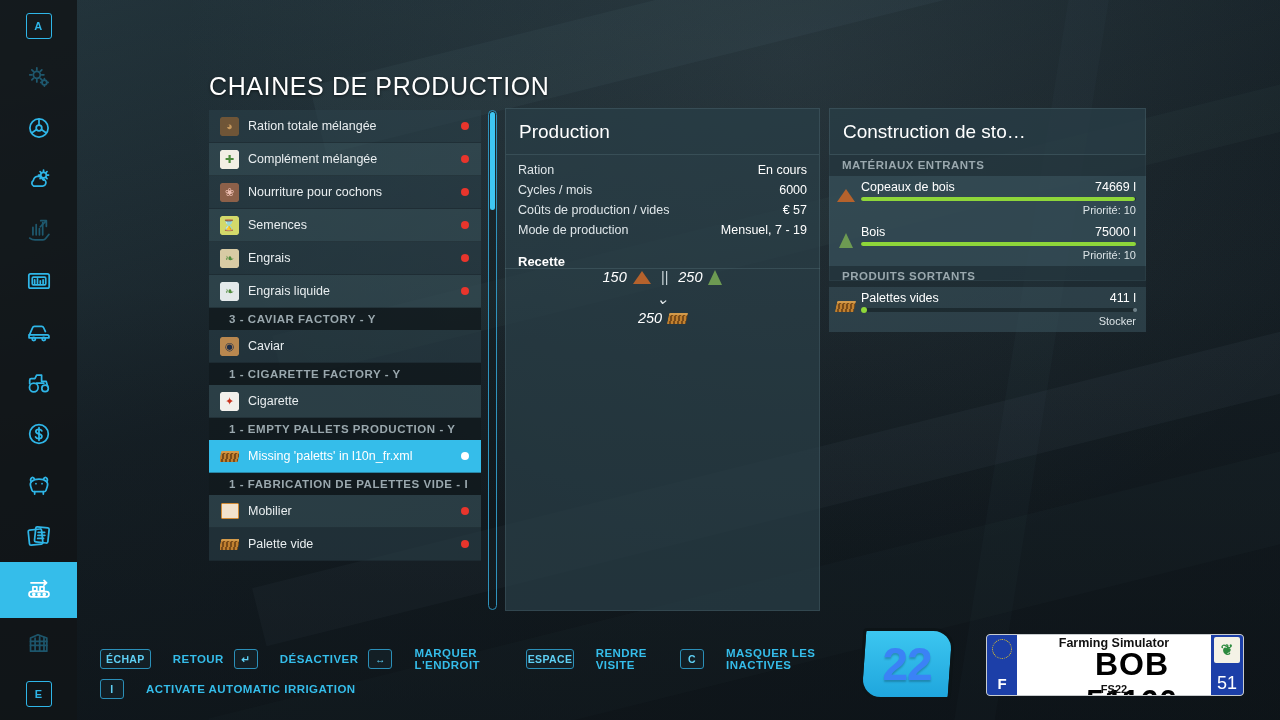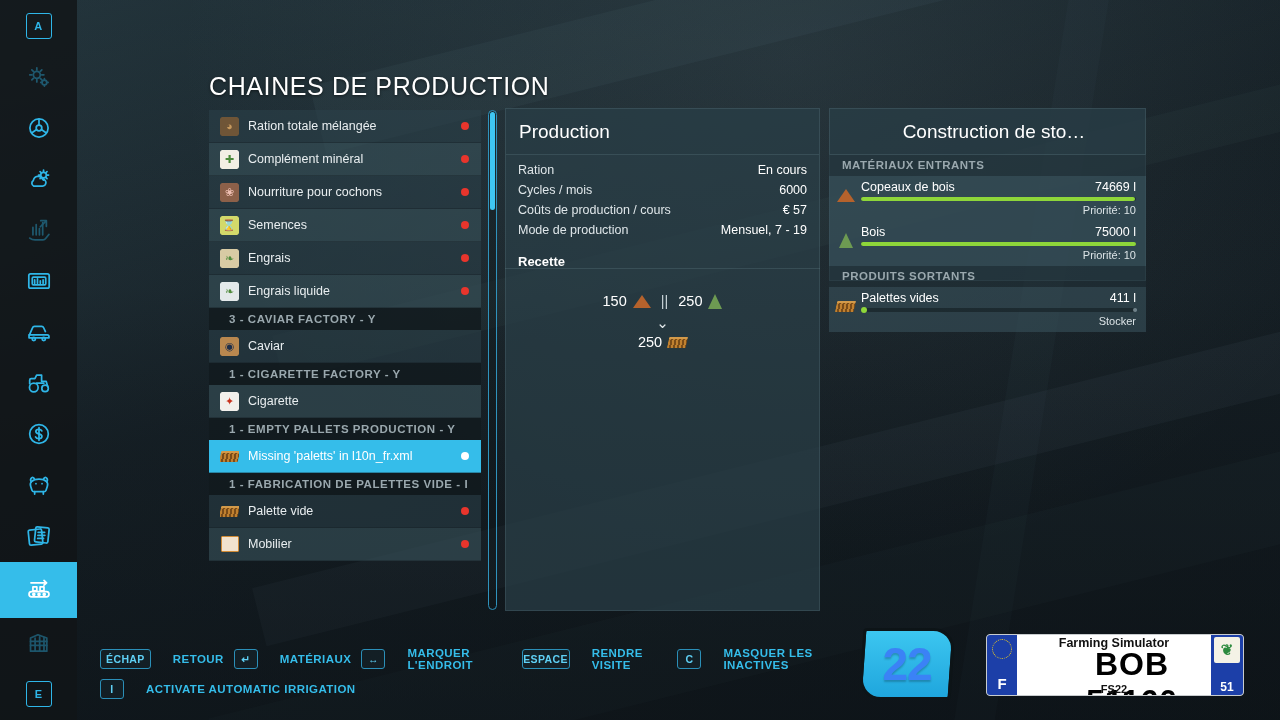--- a/index.html
+++ b/index.html
@@ -140,27 +140,27 @@
   .kv .v { color: #ffffff; }
   .section-label {
     padding: 0 12px; font-size: 13px; font-weight: 700; color: #ffffff;
     margin-top: 11px;
   }
   #recipe-divider {
     position: absolute; left: 505px; top: 268px; width: 315px; height: 1px;
     background: rgba(120,150,160,.22);
   }
   .recipe-wrap {
-    margin-top: 24px; text-align: center; font-size: 14.5px; color: #ffffff;
+    text-align: center; font-size: 14.5px; color: #ffffff; font-style: italic;
   }
   .recipe-line { display: flex; align-items: center; justify-content: center; gap: 6px; }
   .recipe-sep { color: #c9d4d8; margin: 0 4px; }
   .recipe-arrow { margin: 6px 0 4px; color: #e6ecee; font-size: 15px; line-height: 1; }
 
-  #panel-storage { left: 829px; top: 108px; width: 317px; height: 173px; text-align: center; }
+  #panel-storage { left: 829px; top: 108px; width: 317px; height: 173px; }
   .stor-section {
     height: 21px; line-height: 21px; padding-left: 13px;
     font-size: 11.5px; font-weight: 700; letter-spacing: .5px; color: #9aa8ae;
     background: rgba(33,50,57,.55);
   }
   .fill-row {
     position: relative;
     background: rgba(57,82,91,.60);
     padding: 4px 10px 2px 32px;
     height: 45px;
@@ -250,21 +250,21 @@
   #plate .deptband {
     width: 32px; background: #1c3fa8; color:#fff;
     display:flex; flex-direction:column; align-items:center; justify-content: space-between;
     padding: 2px 0 1px;
   }
   #plate .logo {
     width: 26px; height: 26px; background: #f4f2e6; border-radius: 2px;
     display:flex;align-items:center;justify-content:center;
     color: #2b8a3e; font-size: 15px; font-weight:700;
   }
-  #plate .dept { font-size: 12px; font-weight: 700; }
+  #plate .dept { font-size: 18px; font-weight: 400; }
 </style>
 </head>
 <body>
 
 <div id="bg">
   <div class="beam b1"></div>
     <div class="beam b2"></div>
   <div class="beam b3"></div>
     <div class="beam b4"></div>
   <div class="v1"></div>
@@ -406,21 +406,21 @@
       <span class="prod-icon">
         <span style="display:flex;align-items:center;justify-content:center;width:19px;height:19px;background:#6f5537;color:#c79a5e;border-radius:2px;font-size:11px;line-height:1">◕</span>
       </span>
       <span class="prod-label">Ration totale mélangée</span>
       <span class="dot" style="background: rgb(232, 53, 44);"></span>
     </div>
     <div class="prod-row alt">
       <span class="prod-icon">
         <span style="display:flex;align-items:center;justify-content:center;width:19px;height:19px;background:#f3efe4;color:#4c8a3a;border-radius:2px;font-size:11px;line-height:1">✚</span>
       </span>
-      <span class="prod-label">Complément minéral</span>
+      <span class="prod-label">Complément mélangée</span>
       <span class="dot" style="background: rgb(232, 53, 44);"></span>
     </div>
     <div class="prod-row">
       <span class="prod-icon">
         <span style="display:flex;align-items:center;justify-content:center;width:19px;height:19px;background:#8c6049;color:#f0c0b4;border-radius:2px;font-size:11px;line-height:1">❀</span>
       </span>
       <span class="prod-label">Nourriture pour cochons</span>
       <span class="dot" style="background: rgb(232, 53, 44);"></span>
     </div>
     <div class="prod-row alt">
@@ -460,52 +460,52 @@
     </div>
     <div class="group-head">1 - EMPTY PALLETS PRODUCTION   -  Y</div>
     <div class="prod-row selected">
       <span class="prod-icon">
         <span style="display:inline-block;width:19px;height:11px;background:repeating-linear-gradient(90deg,#c0802f 0 2px,#7a4c19 2px 4px);border-top:2px solid #d39a4a;border-radius:1px;transform:skewX(-12deg)"></span>
       </span>
       <span class="prod-label">Missing 'paletts' in l10n_fr.xml</span>
       <span class="dot" style="background: rgb(255, 255, 255);"></span>
     </div>
     <div class="group-head">1 - FABRICATION DE PALETTES VIDE   -  I</div>
+    <div class="prod-row alt">
+      <span class="prod-icon">
+        <span style="display:inline-block;width:18px;height:16px;border:1.8px solid #d08b36;border-radius:1px;background:linear-gradient(90deg,#f1e2cd 0 48%,#d08b36 48% 52%,#f1e2cd 52% 100%)"></span>
+      </span>
+      <span class="prod-label">Mobilier</span>
+      <span class="dot" style="background: rgb(232, 53, 44);"></span>
+    </div>
     <div class="prod-row">
       <span class="prod-icon">
         <span style="display:inline-block;width:19px;height:11px;background:repeating-linear-gradient(90deg,#c0802f 0 2px,#7a4c19 2px 4px);border-top:2px solid #d39a4a;border-radius:1px;transform:skewX(-12deg)"></span>
       </span>
       <span class="prod-label">Palette vide</span>
-      <span class="dot" style="background: rgb(232, 53, 44);"></span>
-    </div>
-    <div class="prod-row alt">
-      <span class="prod-icon">
-        <span style="display:inline-block;width:18px;height:16px;border:1.8px solid #d08b36;border-radius:1px;background:linear-gradient(90deg,#f1e2cd 0 48%,#d08b36 48% 52%,#f1e2cd 52% 100%)"></span>
-      </span>
-      <span class="prod-label">Mobilier</span>
       <span class="dot" style="background: rgb(232, 53, 44);"></span>
     </div>
   </div>
 <div id="list-scroll">
   <div class="thumb"></div>
 </div>
 
 <div class="panel" id="panel-production">
   <div class="panel-head">Production</div>
   <div id="prod-kvs" style="padding-top:8px;">
       <div class="kv">
         <span class="k">Ration</span>
         <span class="v">En cours</span>
       </div>
       <div class="kv">
         <span class="k">Cycles / mois</span>
         <span class="v">6000</span>
       </div>
       <div class="kv">
-        <span class="k">Coûts de production / cours</span>
+        <span class="k">Coûts de production / vides</span>
         <span class="v">€ 57</span>
       </div>
       <div class="kv">
         <span class="k">Mode de production</span>
         <span class="v">Mensuel,  7 - 19</span>
       </div>
     </div>
   <div class="section-label">Recette</div>
   <div class="recipe-wrap">
     <div class="recipe-line" id="recipe-in">
@@ -579,21 +579,21 @@
   </div>
 
 <div id="helpbar">
   <div id="helprow1" style="display:flex;align-items:center;">
       <div class="help-item">
         <span class="help-key">ÉCHAP</span>
         <span class="help-text">RETOUR</span>
       </div>
       <div class="help-item">
         <span class="help-key">↵</span>
-        <span class="help-text">MATÉRIAUX</span>
+        <span class="help-text">DÉSACTIVER</span>
       </div>
       <div class="help-item">
         <span class="help-key">↔</span>
         <span class="help-text">MARQUER L'ENDROIT</span>
       </div>
       <div class="help-item">
         <span class="help-key">ESPACE</span>
         <span class="help-text">RENDRE VISITE</span>
       </div>
       <div class="help-item">

